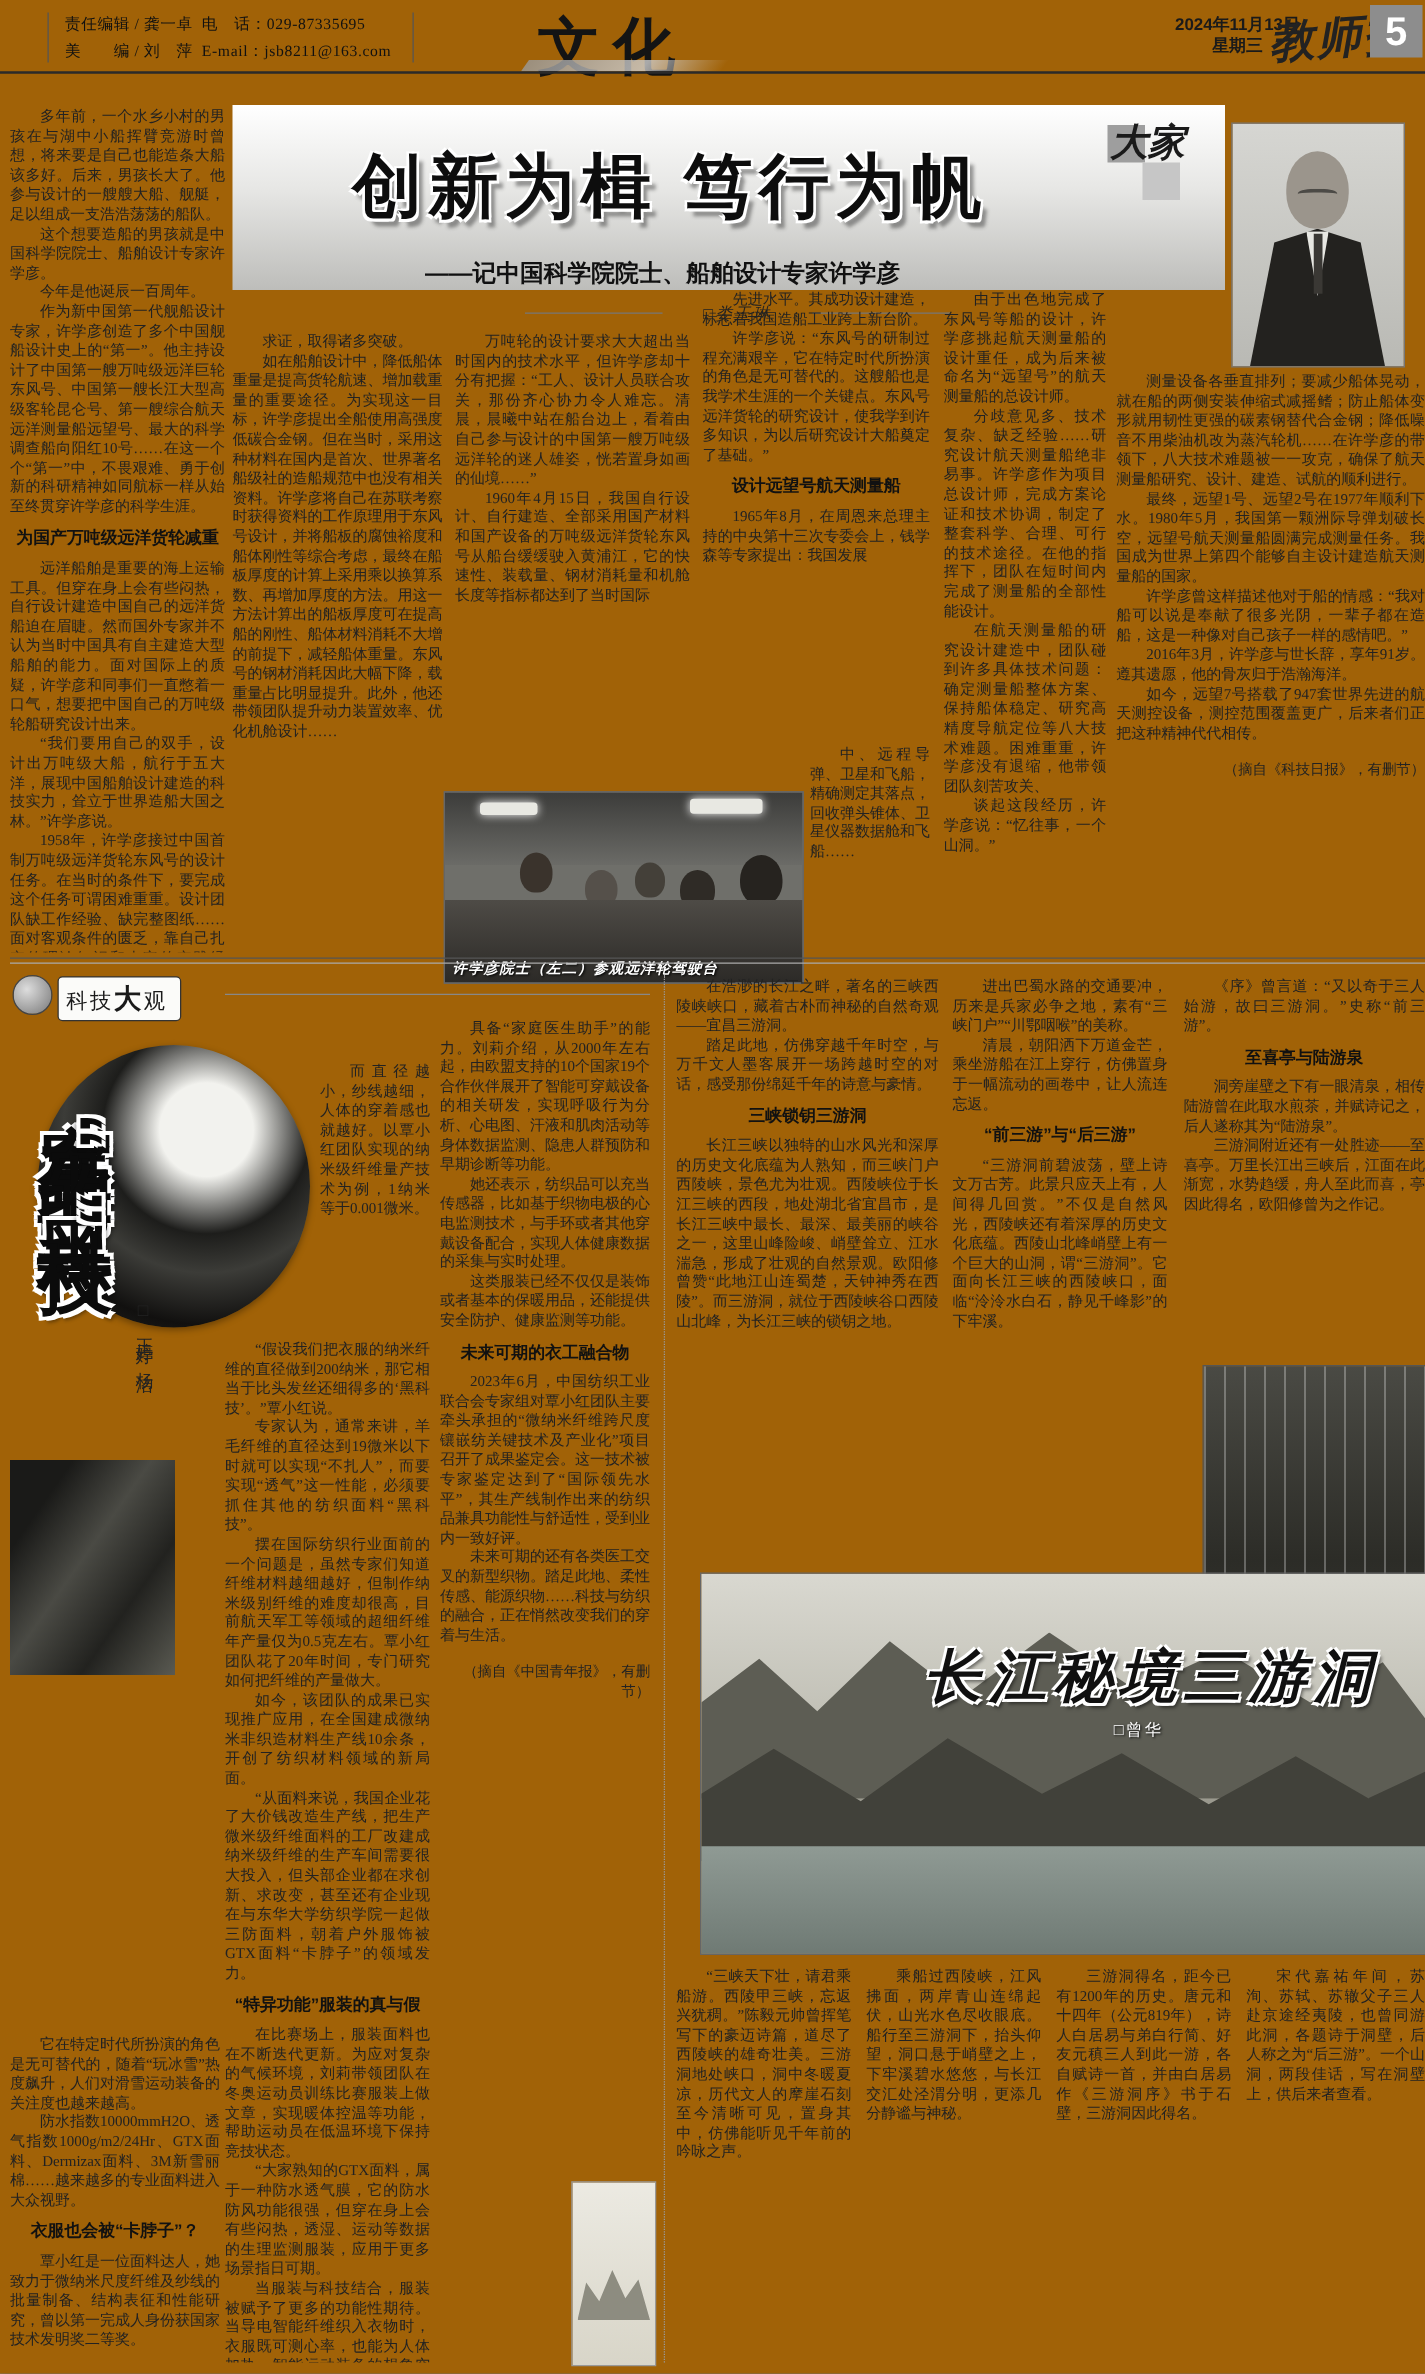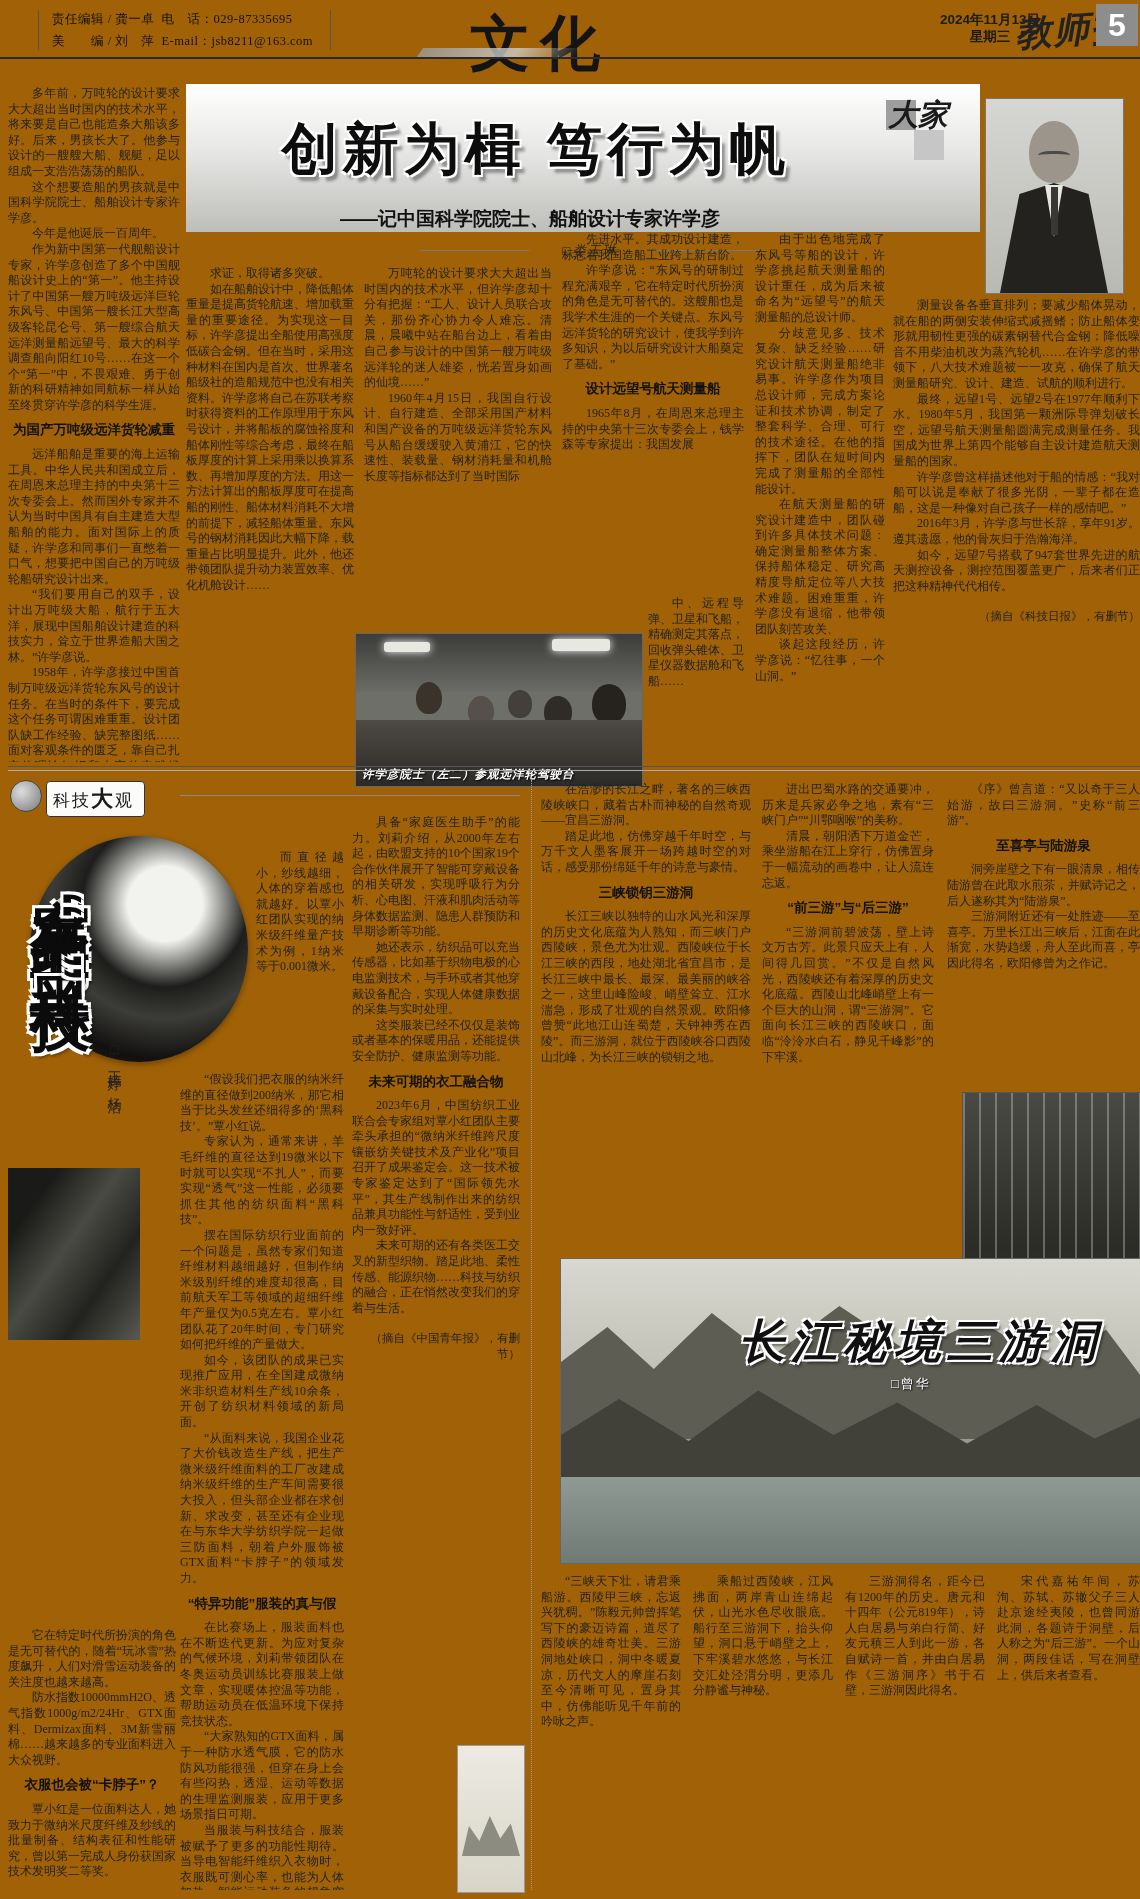--- a/index.html
+++ b/index.html
@@ -9,22 +9,22 @@
   .abs{position:absolute;}
   .txt{font-size:12px;line-height:15.6px;text-align:justify;color:#222;overflow:hidden;}
   .txt p.para{margin:0;text-indent:2em;}
   .txt .subhead{font-family:"Liberation Sans",sans-serif;font-weight:bold;font-size:13.5px;
                 text-align:center;text-indent:0;margin:9px 0;color:#111;}
   .txt .attr{text-align:right;font-size:11.5px;margin-top:15px;}
   .rule{background:#2a2a2a;}
   
   .hmeta{font-size:12.5px;line-height:22px;color:#111;letter-spacing:.5px;}
   .vbar{width:1px;background:#555;}
-  .sect-title{font-family:"Liberation Sans",sans-serif;font-weight:bold;font-size:60px;
-              letter-spacing:10px;color:#141414;margin-left:40px;}
+  .sect-title{font-family:"Liberation Sans",sans-serif;font-weight:bold;font-size:50px;
+              letter-spacing:10px;color:#141414;}
   .sect-sweep{height:9px;background:linear-gradient(90deg,#9a9a9a,#cfcfcf 60%,transparent);
               transform:skewX(-35deg);opacity:.8;}
   .hdate{font-family:"Liberation Sans",sans-serif;font-weight:bold;font-size:13.5px;line-height:17px;text-align:center;}
   .masthead{font-family:"Liberation Serif",serif;font-style:italic;font-weight:bold;font-size:36px;
             transform:rotate(-4deg);letter-spacing:2px;color:#222;}
   .pageno{width:42px;height:42px;background:#8d8d8d;color:#fff;font-family:"Liberation Sans",sans-serif;
           font-weight:bold;font-size:32px;text-align:center;line-height:42px;}
   
   .head-band{background:linear-gradient(#ffffff 0%,#e7e7e5 45%,#bdbdba 100%);}
   .main-title{font-family:"Liberation Sans",sans-serif;font-weight:bold;font-size:56px;letter-spacing:5px;
@@ -80,26 +80,26 @@
   <div class="abs hdate" style="left:930px;top:11px;width:120px;">
     <div>2024年11月13日</div>
     <div>星期三</div>
   </div>
   <div class="abs masthead" style="left:1015px;top:6px;">教师报</div>
   <div class="abs pageno" style="left:1096px;top:4px;">5</div>
 
   <div class="abs rule" style="left:0;top:57px;width:1140px;height:2px;"></div>
 
   <div class="abs txt" style="left:8px;top:86px;width:172px;height:676px;">
-      <p class="para">多年前，万吨轮的设计要求大大超出当时国内的技术水平，将来要是自己也能造条大船该多好。后来，男孩长大了。他参与设计的一艘艘大船、舰艇，足以组成一支浩浩荡荡的船队。</p>
+      <p class="para">多年前，一个水乡小村的男孩在与湖中小船挥臂竞游时曾想，将来要是自己也能造条大船该多好。后来，男孩长大了。他参与设计的一艘艘大船、舰艇，足以组成一支浩浩荡荡的船队。</p>
       <p class="para">这个想要造船的男孩就是中国科学院院士、船舶设计专家许学彦。</p>
       <p class="para">今年是他诞辰一百周年。</p>
       <p class="para">作为新中国第一代舰船设计专家，许学彦创造了多个中国舰船设计史上的“第一”。他主持设计了中国第一艘万吨级远洋巨轮东风号、中国第一艘长江大型高级客轮昆仑号、第一艘综合航天远洋测量船远望号、最大的科学调查船向阳红10号……在这一个个“第一”中，不畏艰难、勇于创新的科研精神如同航标一样从始至终贯穿许学彦的科学生涯。</p>
       <div class="subhead">为国产万吨级远洋货轮减重</div>
-      <p class="para">远洋船舶是重要的海上运输工具。中华人民共和国成立后，在周恩来总理主持的中央第十三次专委会上。然而国外专家并不认为当时中国具有自主建造大型船舶的能力。面对国际上的质疑，许学彦和同事们一直憋着一口气，想要把中国自己的万吨级轮船研究设计出来。</p>
+      <p class="para">远洋船舶是重要的海上运输工具。但穿在身上会有些闷热，自行设计建造中国自己的远洋货船迫在眉睫。然而国外专家并不认为当时中国具有自主建造大型船舶的能力。面对国际上的质疑，许学彦和同事们一直憋着一口气，想要把中国自己的万吨级轮船研究设计出来。</p>
       <p class="para">“我们要用自己的双手，设计出万吨级大船，航行于五大洋，展现中国船舶设计建造的科技实力，耸立于世界造船大国之林。”许学彦说。</p>
       <p class="para">1958年，许学彦接过中国首制万吨级远洋货轮东风号的设计任务。在当时的条件下，要完成这个任务可谓困难重重。设计团队缺工作经验、缺完整图纸……面对客观条件的匮乏，靠自己扎实的理论知识和丰富的实践经验，许学彦大胆创新、小心</p>
     </div>
 
   <div class="abs head-band" style="left:186px;top:84px;width:794px;height:148px;"></div>
   <div class="abs main-title" style="left:186px;top:112px;width:700px;">创新为楫 笃行为帆</div>
   <div class="abs main-sub" style="left:200px;top:206px;width:660px;">——记中国科学院院士、船舶设计专家许学彦</div>
 
   <div class="abs" style="left:886px;top:100px;width:62px;height:66px;">
     <div class="ksq" style="left:0;top:0;width:30px;height:30px;"></div>

